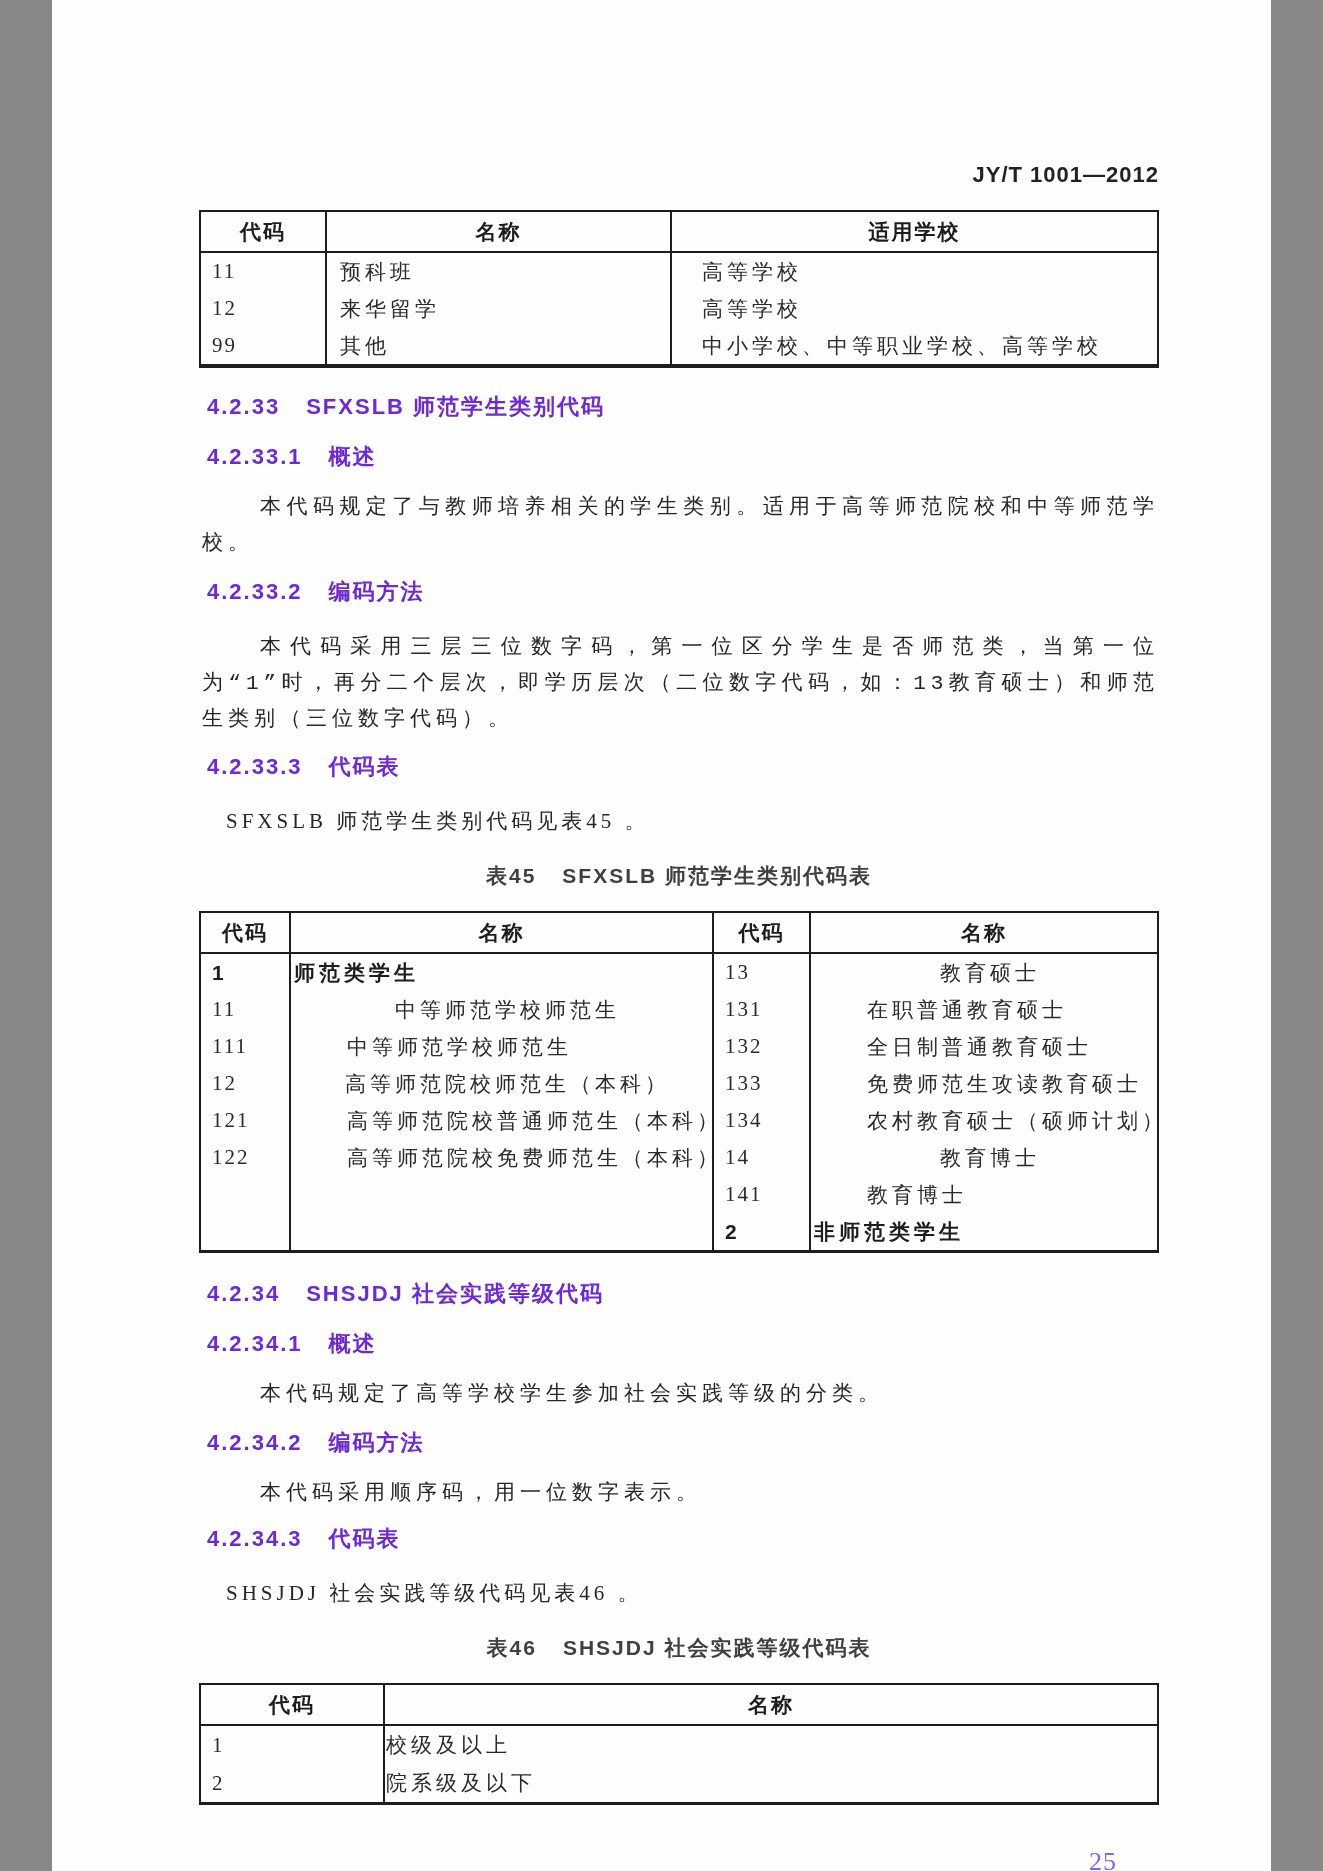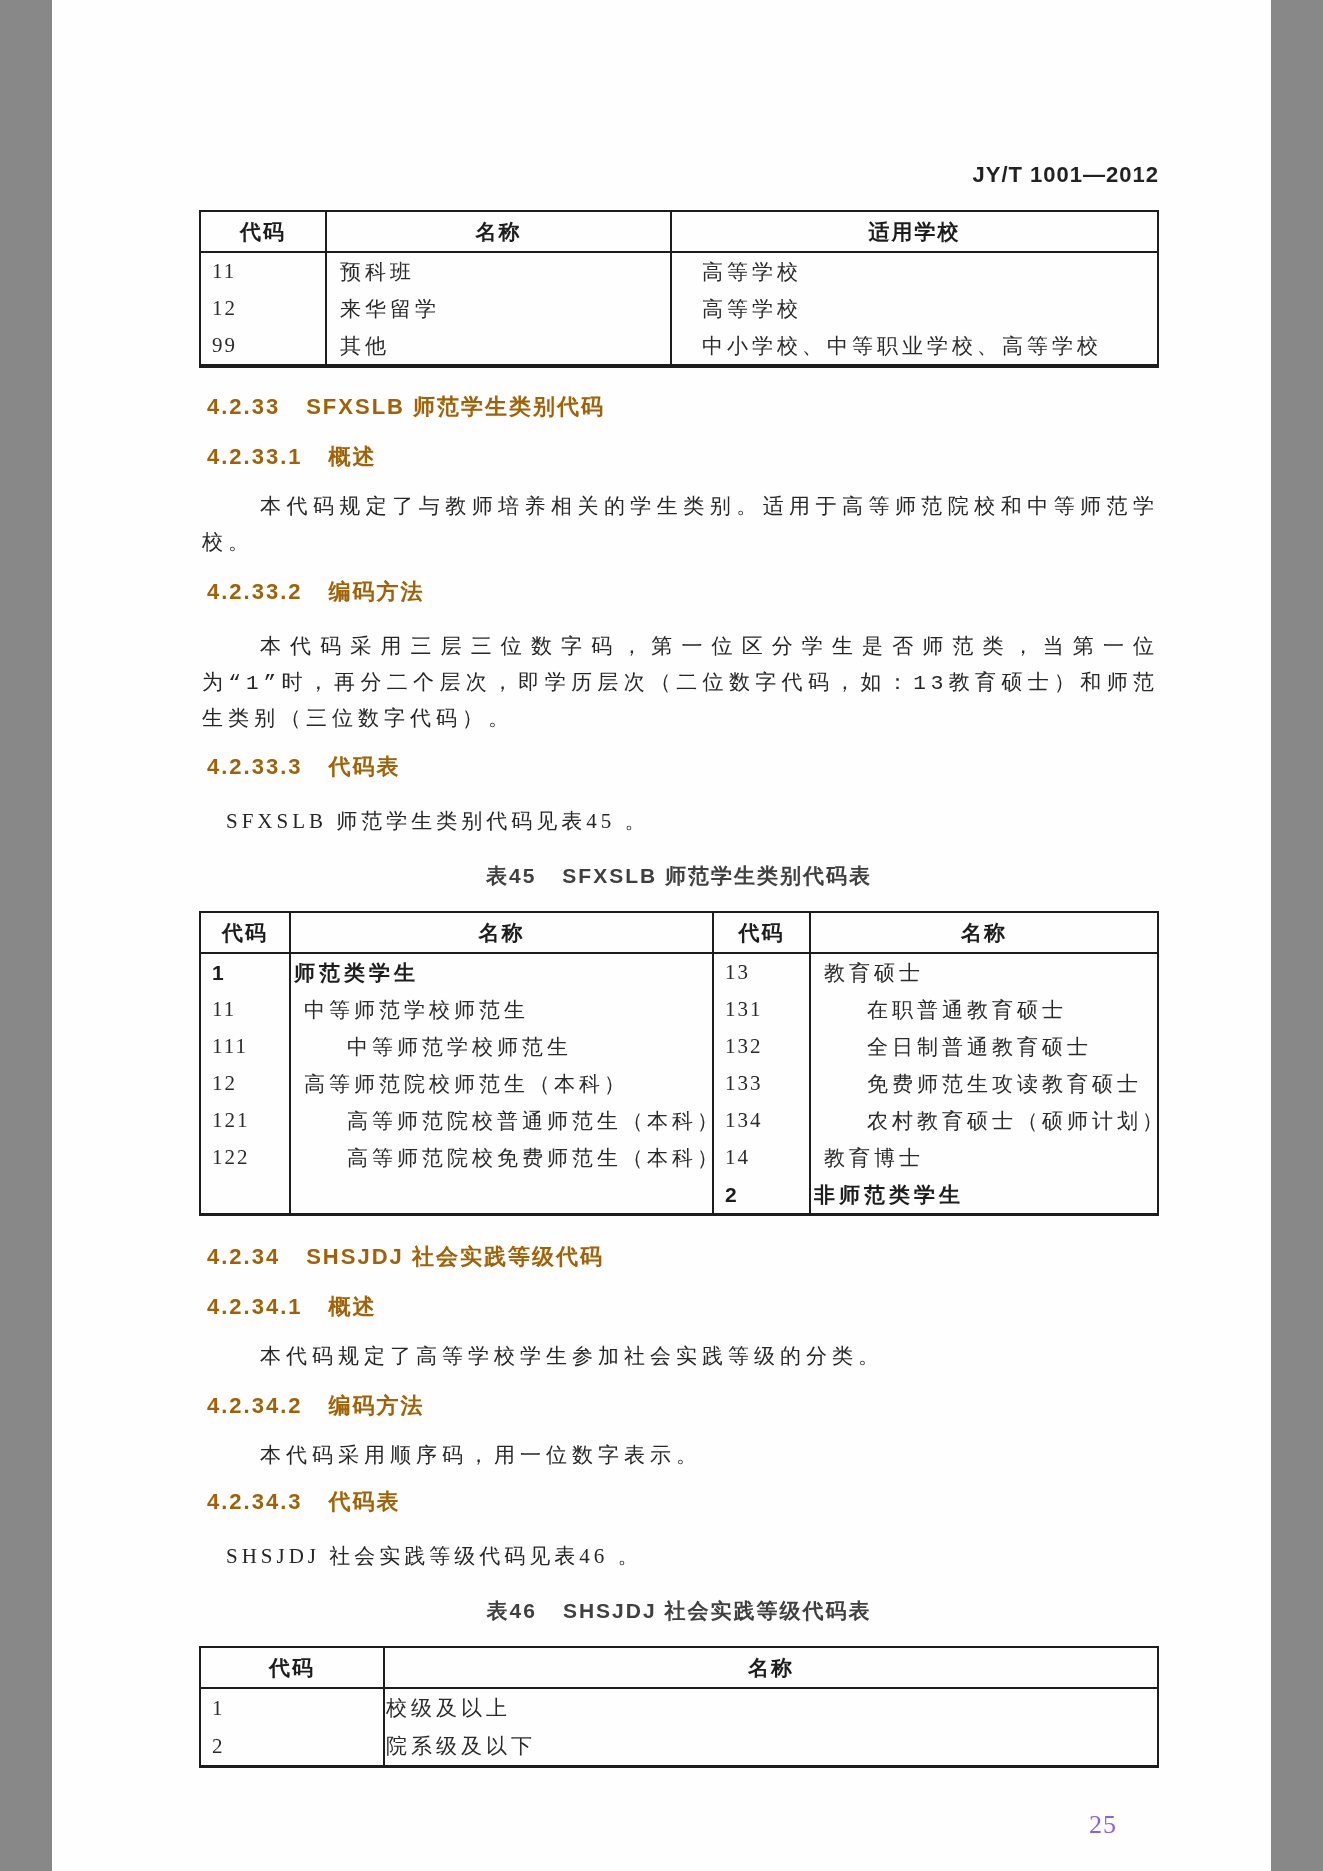--- a/index.html
+++ b/index.html
@@ -45,39 +45,39 @@
   #t-top td{height:35px;}
   #t-top .v{border-right:2px solid #1d1d1d;}
   #t-top td.name{padding-left:13px;}
   #t-top td.school{padding-left:30px;}
 
   #t45{margin-top:20px;border:2px solid #1d1d1d;border-bottom-width:3px;}
   #t45 th{height:37px;border-bottom:2px solid #1d1d1d;}
   #t45 td{height:35px;}
   #t45 .v{border-right:2px solid #1d1d1d;}
   #t45 td.name{padding-left:3px;}
-  #t45 td.lv1{padding-left:13px;}
+  #t45 td.lv1{padding-left:13px;text-align:center;}
   #t45 td.lv2{padding-left:56px;}
 
   #t46{margin-top:20px;border:2px solid #1d1d1d;border-bottom-width:3px;}
   #t46 th{height:37px;border-bottom:2px solid #1d1d1d;}
   #t46 td{height:36px;}
   #t46 .v{border-right:2px solid #1d1d1d;}
   #t46 td.name{}
 
   .bd{
     font-family:"Liberation Sans","DejaVu Sans",sans-serif;
     font-weight:bold;color:#1d1d1d;
   }
 
   
   .h{
     font-family:"Liberation Sans","DejaVu Sans",sans-serif;
     font-weight:bold;font-size:22px;line-height:30px;
-    color:#a16207;letter-spacing:2px;
+    color:#6d28d9;letter-spacing:2px;
     padding-left:8px;
   }
   .h .num{letter-spacing:2px;margin-right:26px;}
   .mt-h2{margin-top:24px;}
   .mt-h2b{margin-top:26px;}
   .mt-h3a{margin-top:20px;}
   .mt-h3b{margin-top:17px;}
   .mt-h3c{margin-top:14px;}
 
   
@@ -222,20 +222,26 @@
         </tr>
         <tr>
           <td class="code v">122</td>
           <td class="name v lv2">高等师范院校免费师范生（本科）</td>
           <td class="code v">14</td>
           <td class="name lv1">教育博士</td>
         </tr>
         <tr>
           <td class="code v"></td>
           <td class="name v"></td>
+          <td class="code v">141</td>
+          <td class="name lv2">教育博士</td>
+        </tr>
+        <tr>
+          <td class="code v"></td>
+          <td class="name v"></td>
           <td class="code v bd">2</td>
           <td class="name bd">非师范类学生</td>
         </tr>
       </tbody>
     </table>
 
     <div class="h mt-h2b">
       <span class="num">4.2.34</span><span>SHSJDJ 社会实践等级代码</span>
     </div>
 

